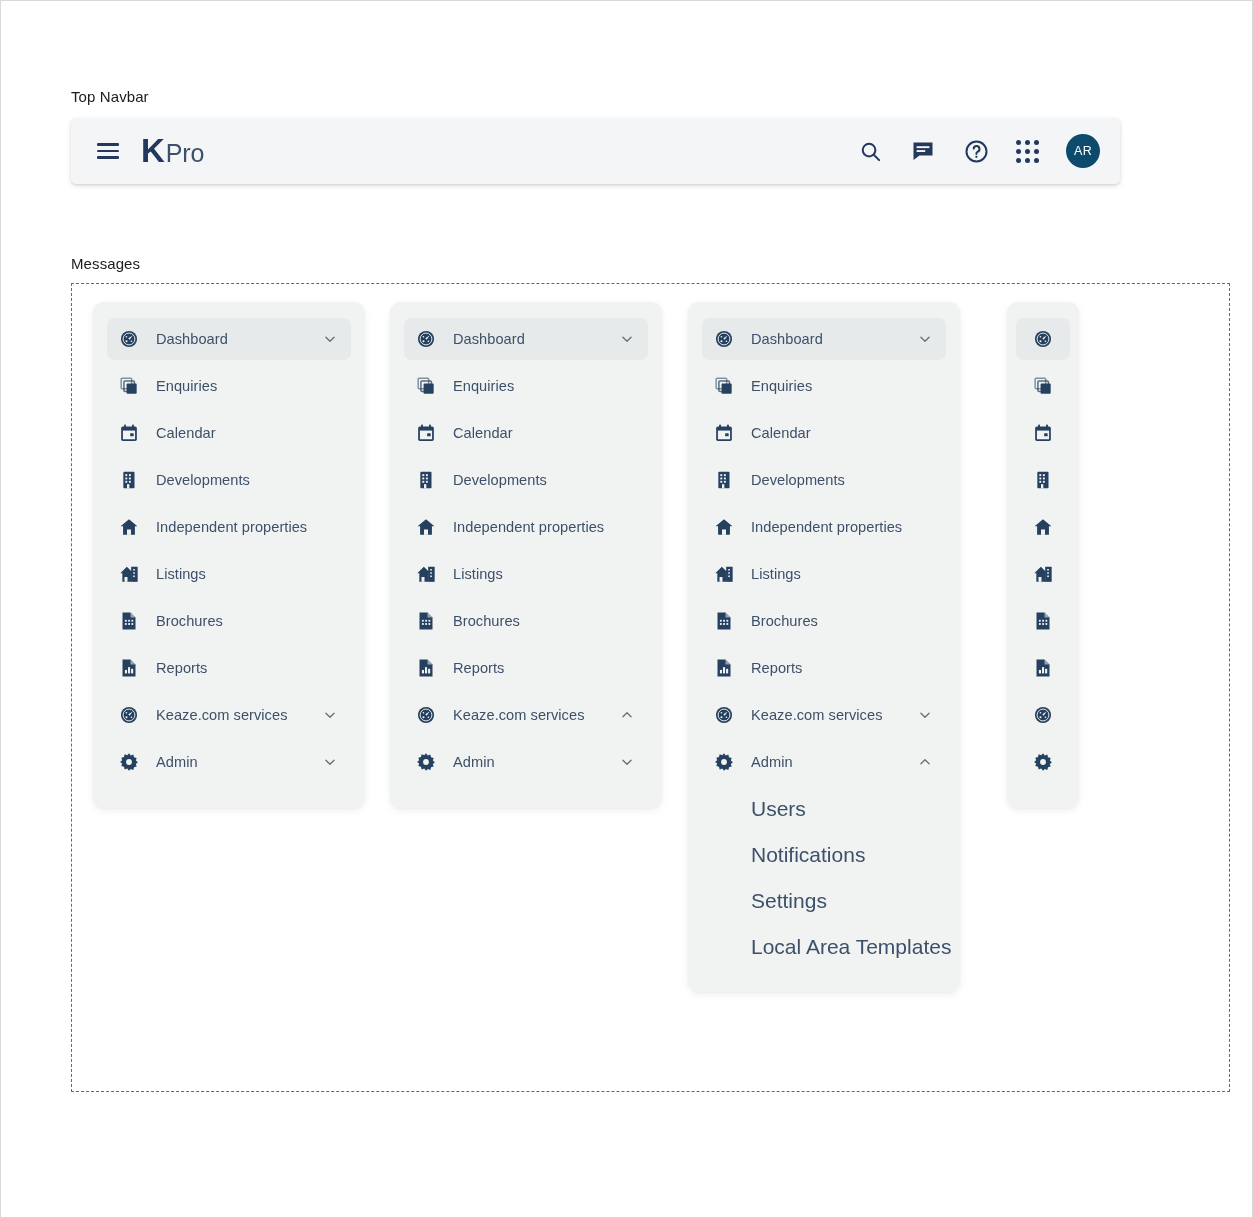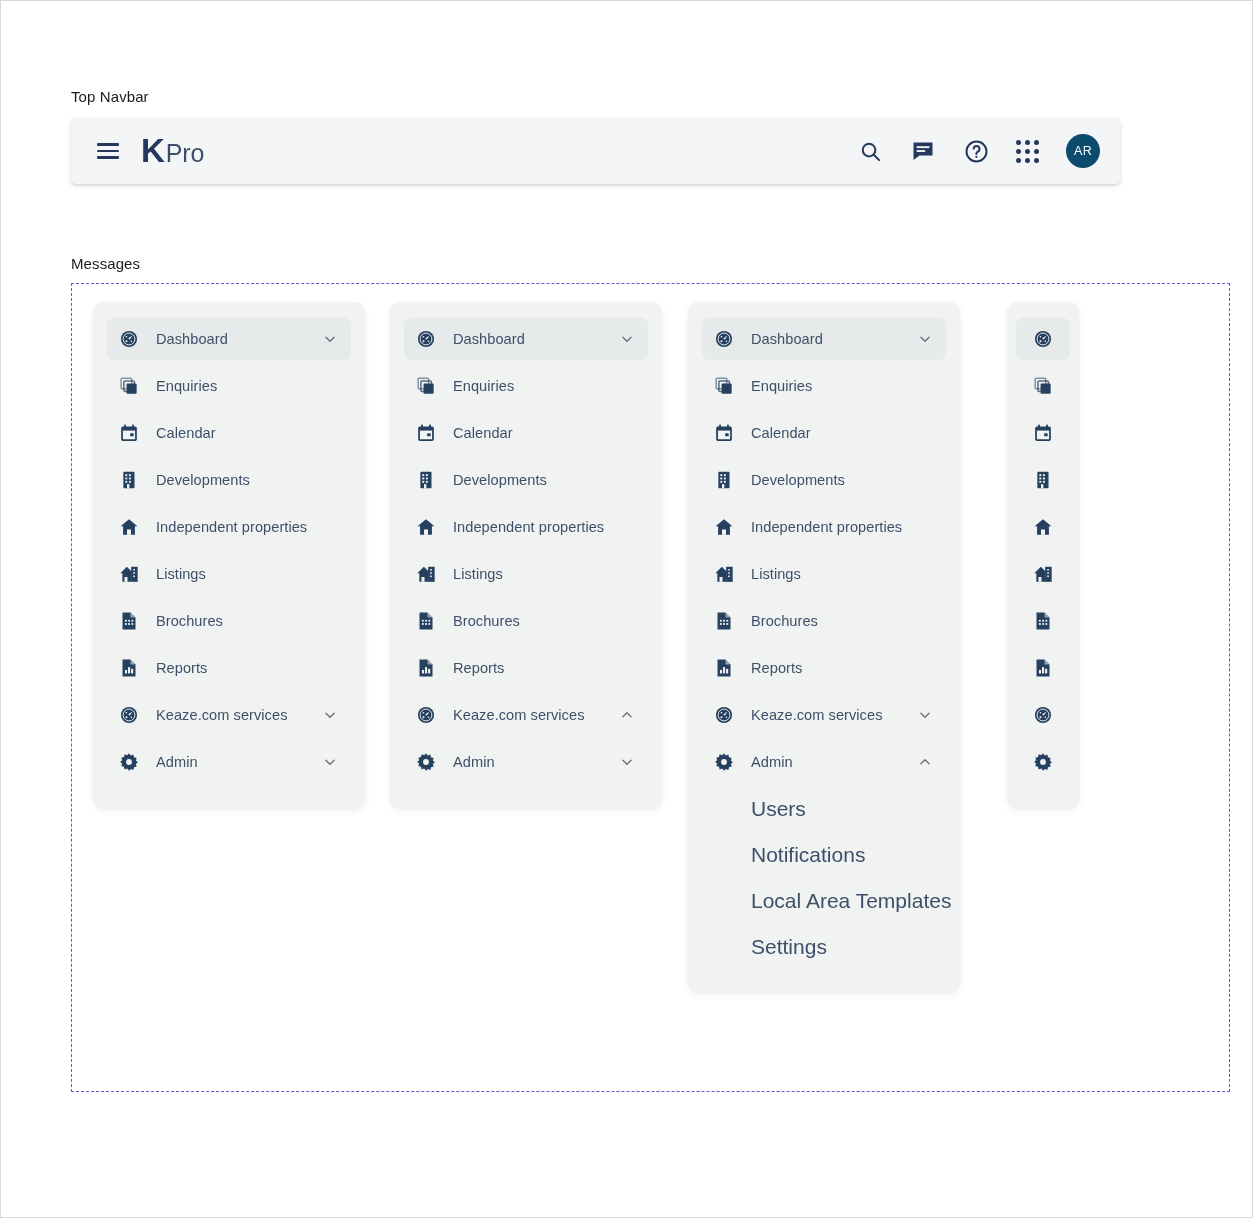--- a/index.html
+++ b/index.html
@@ -695,24 +695,24 @@
             </svg>
           </span>
         </div>
         <div class="sub-item">
           <span>Users</span>
         </div>
         <div class="sub-item">
           <span>Notifications</span>
         </div>
         <div class="sub-item">
+          <span>Settings</span>
+        </div>
+        <div class="sub-item">
           <span>Local Area Templates</span>
-        </div>
-        <div class="sub-item">
-          <span>Settings</span>
         </div>
       </div>
     <div class="panel panel-4" id="panel-3">
         <div class="rail-item active">
           <span>
             <svg width="20" height="20" viewBox="0 0 24 24" fill="currentColor">
               <circle cx="12" cy="12" r="9.7"></circle>
               <circle cx="12" cy="12" r="7.1" fill="none" stroke="#f1f3f3" stroke-width="1.1"></circle>
               <path d="M16.2 7.9 11.2 11.1l1.6 1.7z" fill="#f1f3f3"></path>
               <circle cx="9" cy="14.6" r="1.25" fill="#f1f3f3"></circle>

